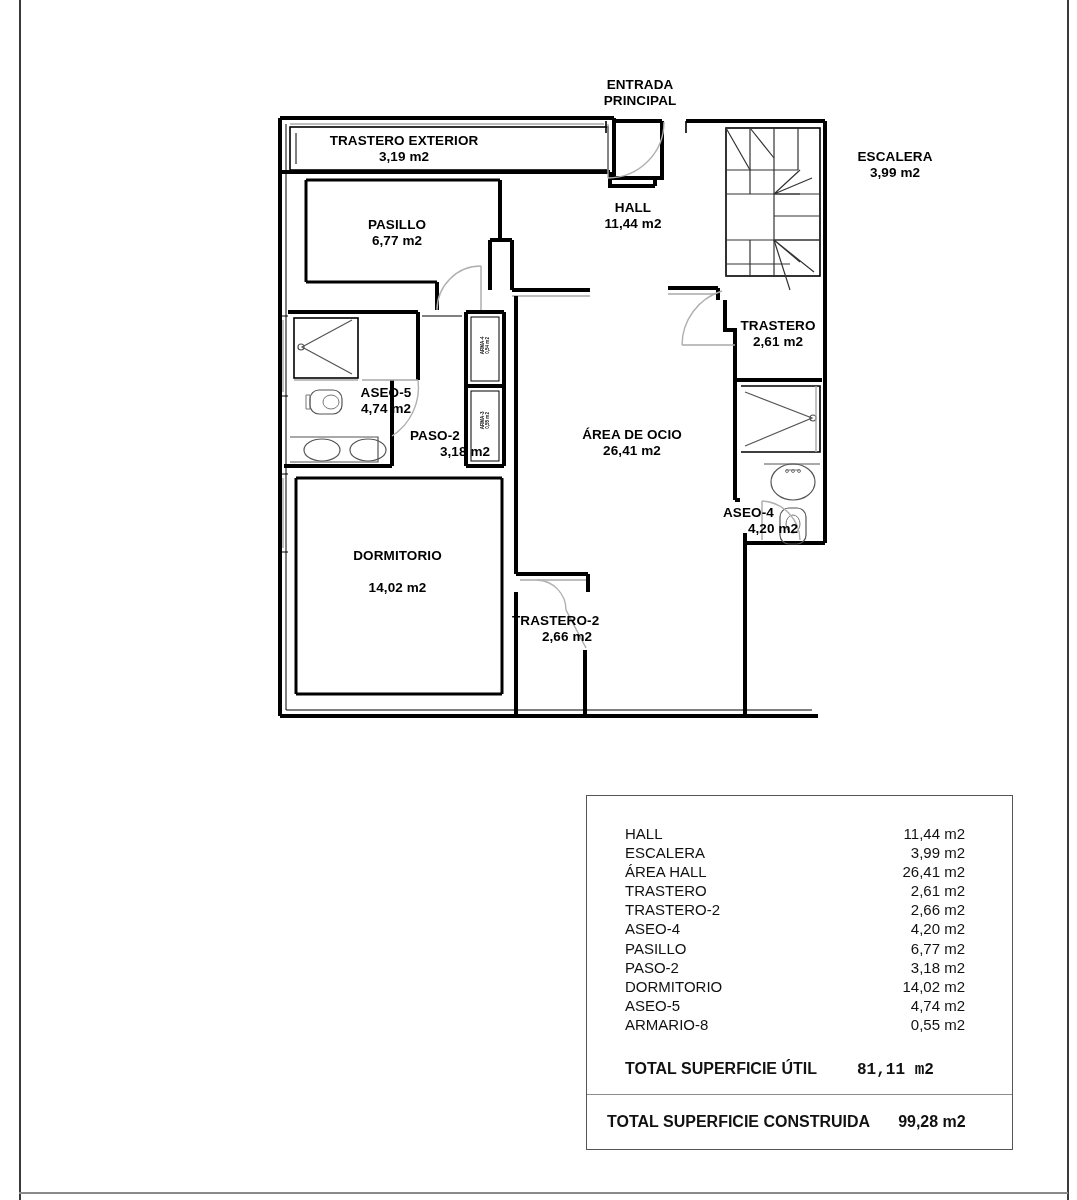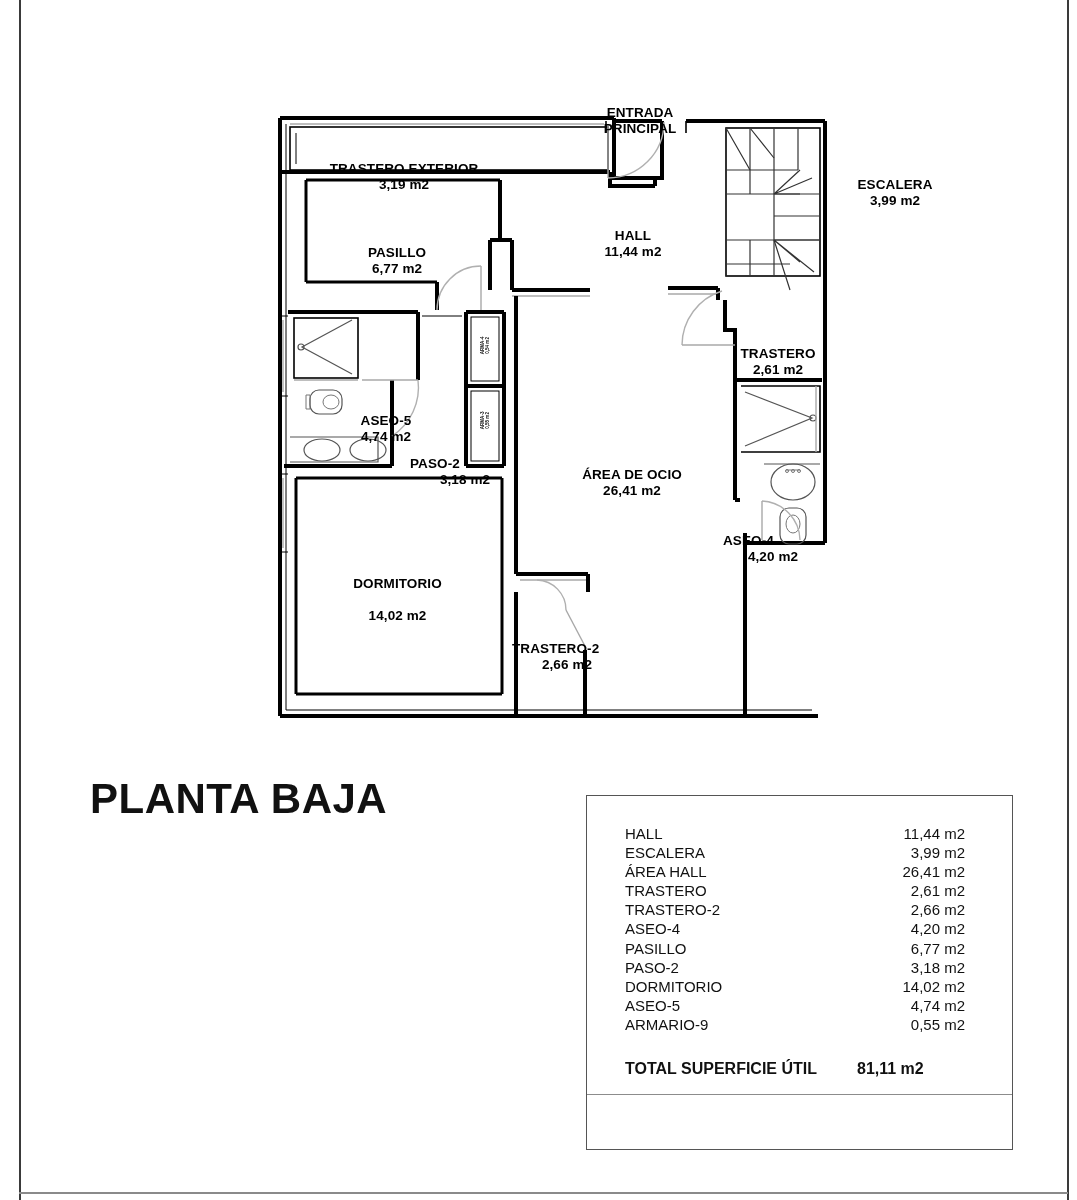--- a/index.html
+++ b/index.html
@@ -17,21 +17,20 @@
   #planwrap{position:absolute;left:0;top:0;width:1077px;height:760px;}
   #plansvg{display:block;}
 
   
   .plabel{
     position:absolute;
     font-family:"Liberation Sans","DejaVu Sans",sans-serif;
     font-size:13.5px;line-height:15.5px;font-weight:700;
     color:#000;white-space:nowrap;text-align:center;
     letter-spacing:.1px;
-    margin-top:28px;
   }
   .plabel.left{text-align:left;}
   .plabel .l2{display:block;text-align:center;}
   .tiny{
     position:absolute;font-size:4.6px;line-height:5.4px;font-weight:700;
     color:#111;white-space:nowrap;text-align:center;
     transform-origin:center center;
   }
 
   
@@ -48,21 +47,21 @@
   }
   #legend-upper{position:relative;height:299px;box-sizing:border-box;border-bottom:1.6px solid #8c8c8c;}
   #legend-rows{position:absolute;left:38px;top:28px;width:340px;}
   .lrow{display:flex;justify-content:space-between;align-items:baseline;
         font-size:15px;line-height:19.1px;font-weight:400;color:#111;}
   .lrow .nm{text-align:left;}
   .lrow .vl{text-align:right;min-width:92px;}
   #legend-total{position:absolute;left:38px;top:264px;width:340px;display:flex;
                 justify-content:flex-start;align-items:baseline;gap:40px;
                 font-size:16px;font-weight:700;color:#111;}
-  #legend-total .vl{font-weight:700;}
+  #legend-total .vl{font-weight:700;font-family:Liberation Mono, monospace;}
   #legend-lower{height:53px;display:flex;align-items:center;padding-left:20px;gap:28px;
                 font-size:16px;font-weight:700;color:#111;}
 </style>
 </head>
 <body>
 
 <div id="page">
 
   <div class="page-border-left"></div>
   <div class="page-border-right"></div>
@@ -267,21 +266,21 @@
     <div class="plabel" style="left:330px;top:385px;width:112px;">
       <span>ASEO-5</span>
       <span class="l2">4,74 m2</span>
     </div>
 
     <div class="plabel left" style="left:410px;top:428px;width:110px;">
       <span>PASO-2</span>
       <span class="l2">3,18 m2</span>
     </div>
 
-    <div class="plabel" style="left:562px;top:439px;width:140px;">
+    <div class="plabel" style="left:562px;top:427px;width:140px;">
       <span>ÁREA DE OCIO</span>
       <span class="l2">26,41 m2</span>
     </div>
 
     <div class="plabel left" style="left:723px;top:505px;width:100px;">
       <span>ASEO-4</span>
       <span class="l2">4,20 m2</span>
     </div>
 
     <div class="plabel" style="left:335px;top:540px;width:125px;line-height:32px;">
@@ -297,21 +296,20 @@
     <div class="tiny" style="left:461px;top:340px;width:48px;transform:rotate(-90deg);">
       <span>ARMA-4</span><br>
       <span>0,54 m2</span>
     </div>
     <div class="tiny" style="left:461px;top:415px;width:48px;transform:rotate(-90deg);">
       <span>ARMA-3</span><br>
       <span>0,55 m2</span>
     </div>
   </div>
 
-  <div id="title">PLANTA BAJA</div>
 
   <div id="legend">
     <div id="legend-upper">
       <div id="legend-rows">
 
         <div class="lrow">
           <span class="nm">HALL</span>
           <span class="vl">11,44 m2</span>
         </div>
         <div class="lrow">
@@ -344,27 +342,31 @@
         </div>
         <div class="lrow">
           <span class="nm">DORMITORIO</span>
           <span class="vl">14,02 m2</span>
         </div>
         <div class="lrow">
           <span class="nm">ASEO-5</span>
           <span class="vl">4,74 m2</span>
         </div>
         <div class="lrow">
-          <span class="nm">ARMARIO-9</span>
+          <span class="nm">ARMARIO-8</span>
           <span class="vl">0,55 m2</span>
         </div>
 
       </div>
 
       <div id="legend-total">
         <span class="nm">TOTAL SUPERFICIE ÚTIL</span>
         <span class="vl">81,11 m2</span>
       </div>
     </div>
 
+    <div id="legend-lower">
+      <span class="nm">TOTAL SUPERFICIE CONSTRUIDA</span>
+      <span class="vl">99,28 m2</span>
+    </div>
   </div>
 
 </div>
 
 </body></html>

